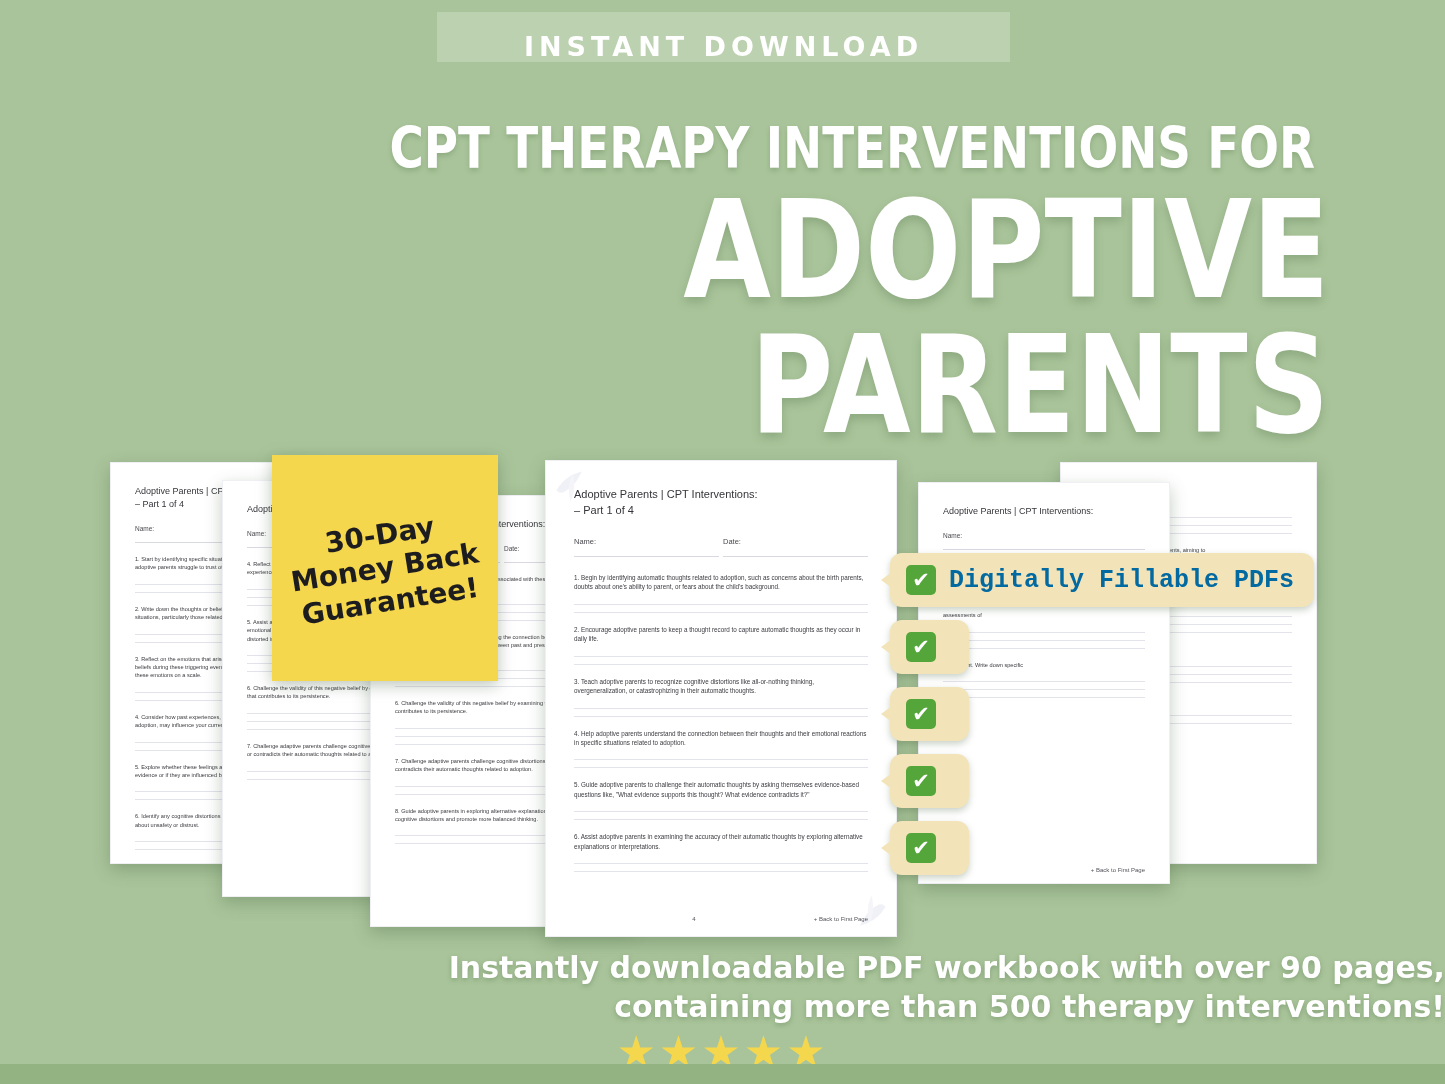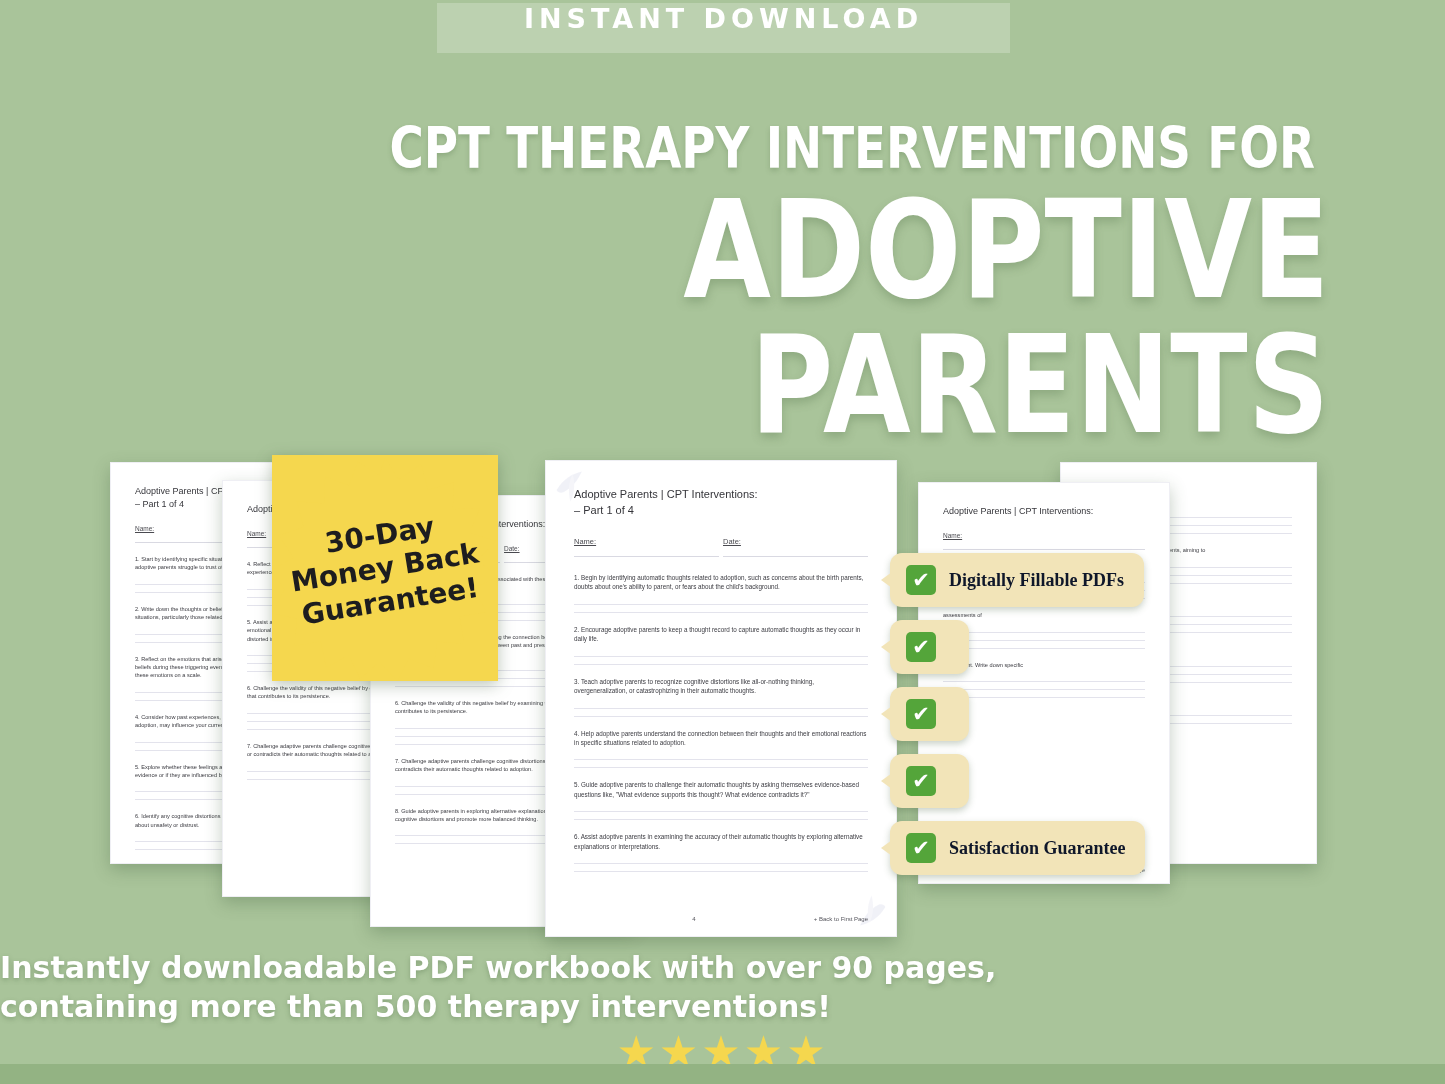--- a/index.html
+++ b/index.html
@@ -11,27 +11,27 @@
     height: 1084px;
     overflow: hidden;
     font-family: "Liberation Sans", sans-serif;
     background: #a9c49a;
     position: relative;
   }
 
   
   .instant-banner {
     position: absolute;
-    top: 3px;
+    top: 12px;
     left: 437px;
     width: 573px;
     height: 50px;
     background: rgba(255,255,255,0.22);
     display: flex;
-    align-items: flex-start;
+    align-items: flex-end;
     justify-content: center;
   }
   .instant-banner span {
     color: #ffffff;
     font-size: 27px;
     font-weight: bold;
     letter-spacing: 5px;
     font-family: "DejaVu Sans", sans-serif;
   }
 
@@ -88,21 +88,20 @@
     font-size: 9px;
     line-height: 1.45;
     color: #35353a;
   }
   .sheet-fields {
     display: flex;
     gap: 4px;
     margin-top: 14px;
     font-size: 6.5px;
     color: #4a4a50;
-    text-decoration: underline;
   }
   .sheet-fields .fld { flex: 1; }
   .sheet-fields .ln {
     border-bottom: 1px solid #d9d9e2;
     height: 9px;
     margin-top: 1px;
   }
   .q {
     margin-top: 12px;
     font-size: 5.6px;
@@ -208,34 +207,34 @@
     border-radius: 5px;
     color: #ffffff;
     font-size: 21px;
     display: flex;
     align-items: center;
     justify-content: center;
     flex: 0 0 auto;
     margin-right: 13px;
   }
   .feature .flabel {
-    font-size: 18px;
-    color: #0f172a;
-    font-family: Liberation Serif, serif;
+    font-size: 25px;
+    color: #0369a1;
+    font-family: Liberation Mono, monospace;
     font-weight: bold;
     white-space: nowrap;
   }
 
   
   .bottom-text {
     position: absolute;
     left: 0;
     top: 948px;
     width: 100%;
-    text-align: left;
+    text-align: right;
     color: #ffffff;
     font-family: "DejaVu Sans", sans-serif;
     font-weight: bold;
     font-size: 30px;
     line-height: 1.3;
     text-shadow: 0 2px 5px rgba(70,100,60,0.35);
   }
   .stars {
     position: absolute;
     left: 0;
@@ -603,21 +602,20 @@
     <div class="check">✔</div>
   </div>
   <div class="feature">
     <div class="check">✔</div>
   </div>
   <div class="feature">
     <div class="check">✔</div>
   </div>
   <div class="feature">
     <div class="check">✔</div>
-    <div class="flabel">Satisfaction Guarantee</div>
   </div>
 </div>
 
 <div class="bottom-text">
   <div>Instantly downloadable PDF workbook with over 90 pages,</div>
   <div>containing more than 500 therapy interventions!</div>
 </div>
 <div class="stars">★★★★★</div>
 <div class="bottom-strip"></div>
 

